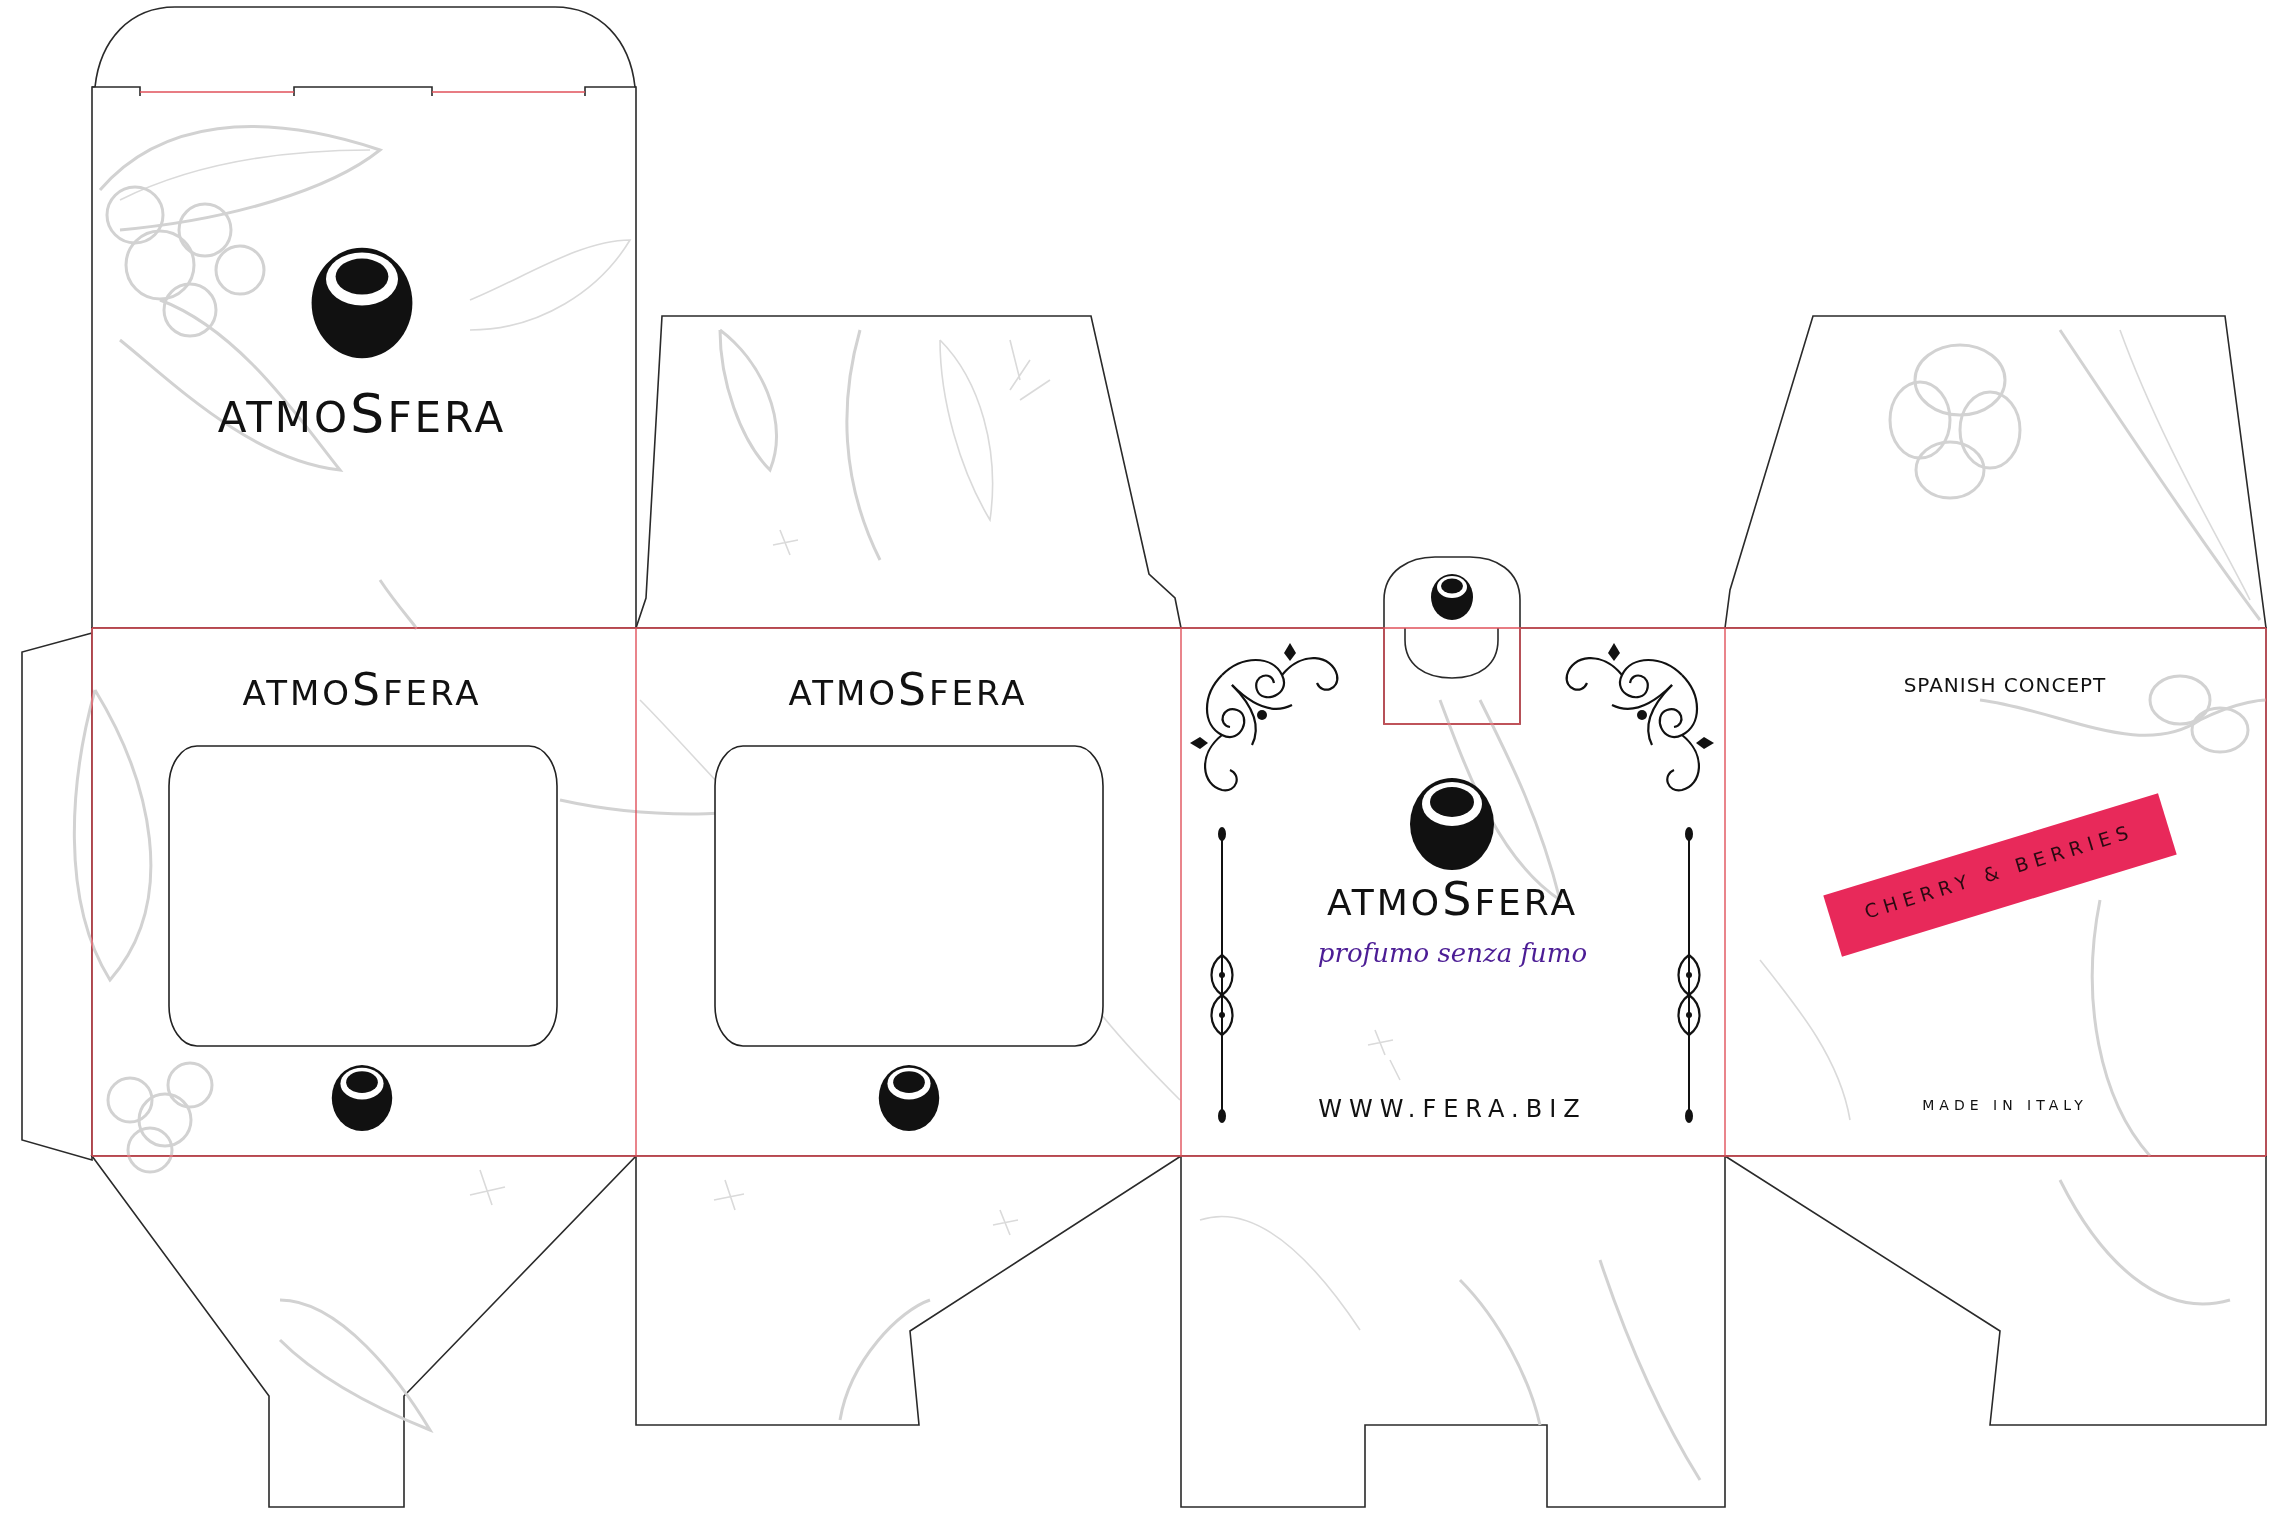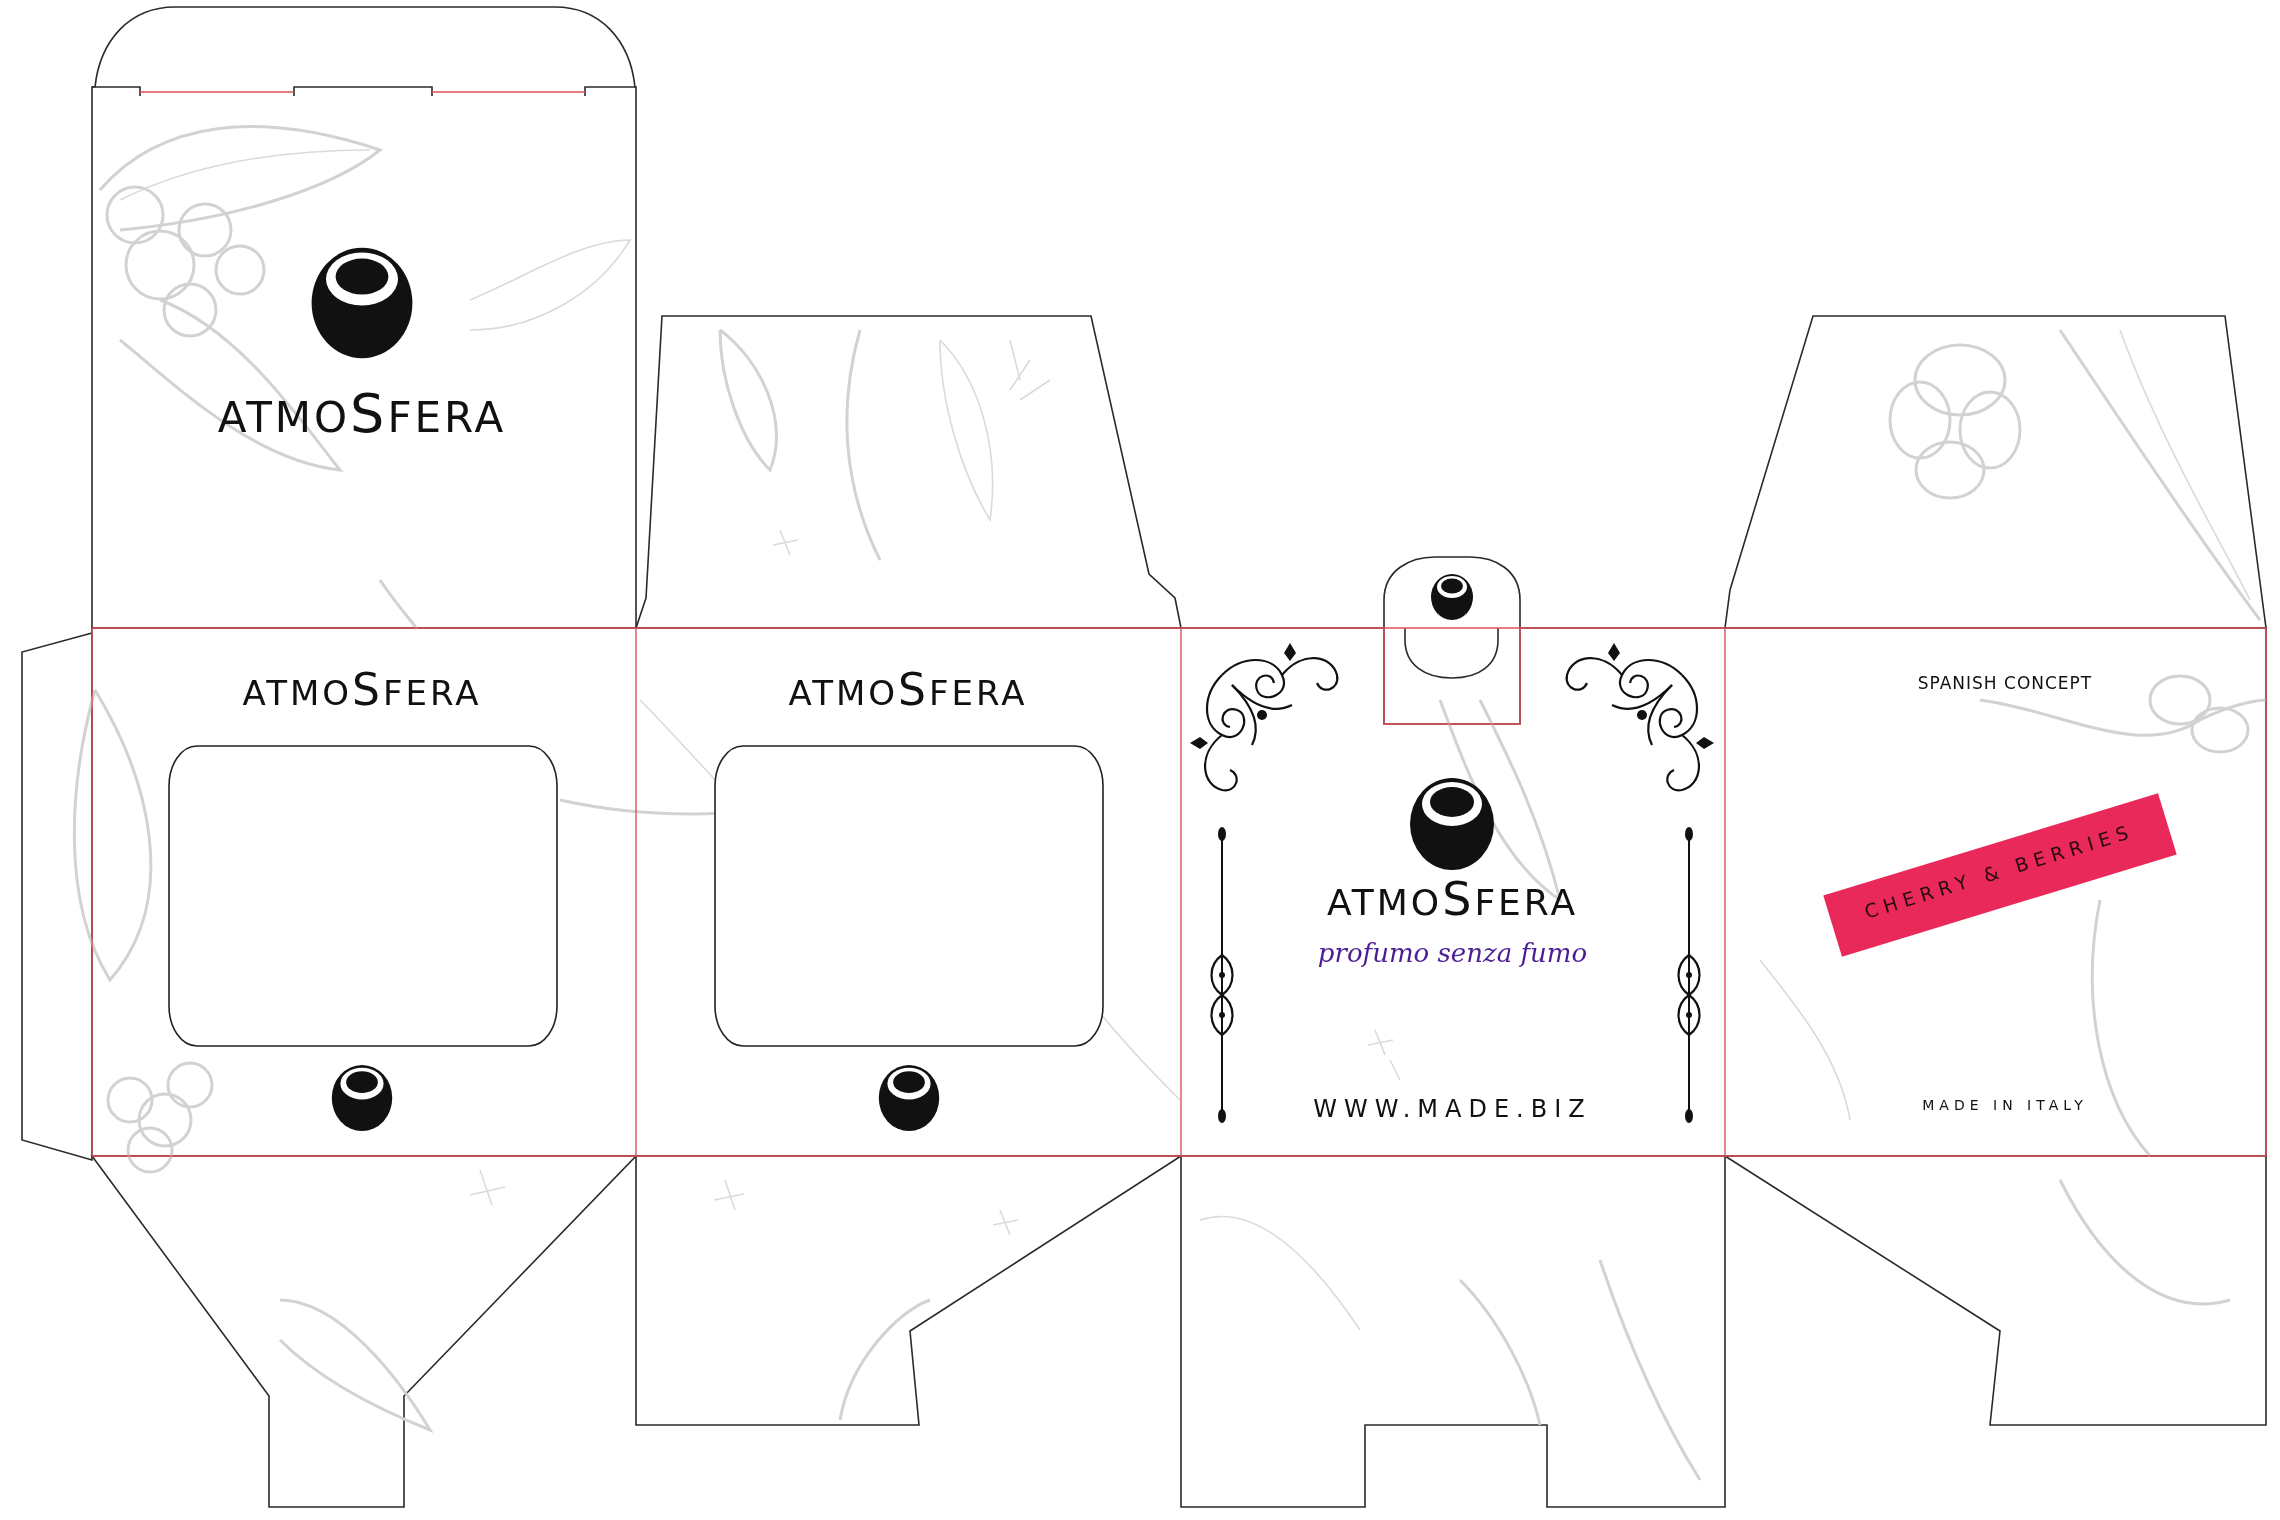--- a/index.html
+++ b/index.html
@@ -178,19 +178,19 @@
 <div style="position:absolute;left:738px;top:664px;width:340px;text-align:center;font-family:'DejaVu Sans',sans-serif;font-size:34px;letter-spacing:3px;color:#111;">
   <span>ATMO</span><span style="font-size:44px;">S</span><span>FERA</span>
 </div>
 
 <div style="position:absolute;left:1275px;top:872px;width:355px;text-align:center;font-family:'DejaVu Sans',sans-serif;font-size:36px;letter-spacing:3px;color:#111;">
   <span>ATMO</span><span style="font-size:46px;">S</span><span>FERA</span>
 </div>
 
 <div style="position:absolute;left:1275px;top:938px;width:355px;text-align:center;font-family:'DejaVu Serif',serif;font-style:italic;font-size:26px;color:#4c1d95;">profumo senza fumo</div>
 
-<div style="position:absolute;left:1270px;top:1095px;width:365px;text-align:center;font-family:'DejaVu Sans',sans-serif;font-size:24px;letter-spacing:7px;color:#111;">WWW.MADE.BIZ</div>
+<div style="position:absolute;left:1270px;top:1095px;width:365px;text-align:center;font-family:'DejaVu Sans',sans-serif;font-size:24px;letter-spacing:7px;color:#111;">WWW.FERA.BIZ</div>
 
-<div style="position:absolute;left:1860px;top:673px;width:290px;text-align:center;font-family:'DejaVu Sans',sans-serif;font-size:17px;letter-spacing:1px;color:#111;">SPANISH CONCEPT</div>
+<div style="position:absolute;left:1860px;top:673px;width:290px;text-align:center;font-family:'DejaVu Sans',sans-serif;font-size:20px;letter-spacing:1px;color:#111;">SPANISH CONCEPT</div>
 
 <div style="position:absolute;left:1830px;top:860px;width:340px;text-align:center;font-family:'DejaVu Sans',sans-serif;font-size:19px;letter-spacing:6px;color:#2a0a12;transform:rotate(-17deg);transform-origin:170px 14px;">CHERRY &amp; BERRIES</div>
 
 <div style="position:absolute;left:1860px;top:1097px;width:290px;text-align:center;font-family:'DejaVu Sans',sans-serif;font-size:14px;letter-spacing:5px;color:#111;">MADE IN ITALY</div>
 
 </body></html>

